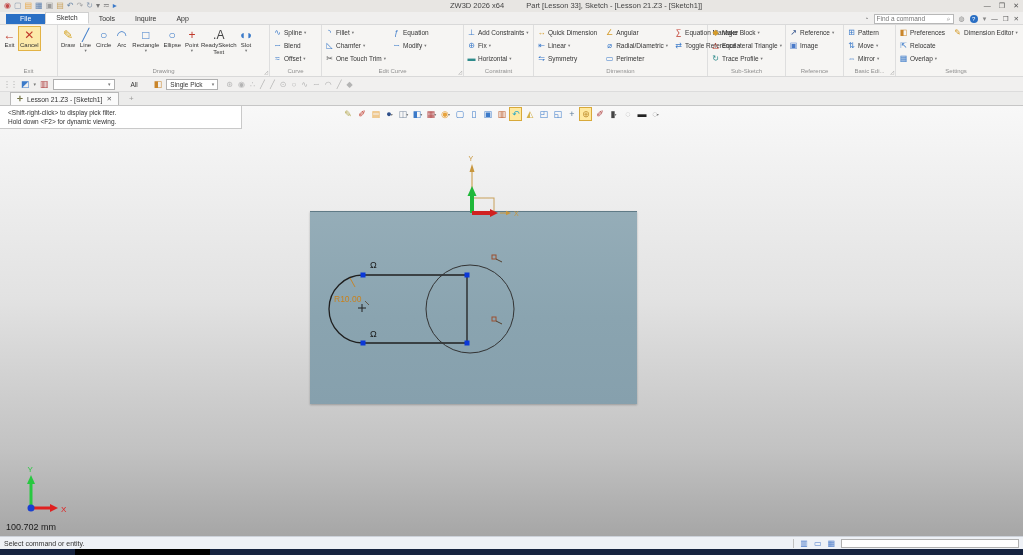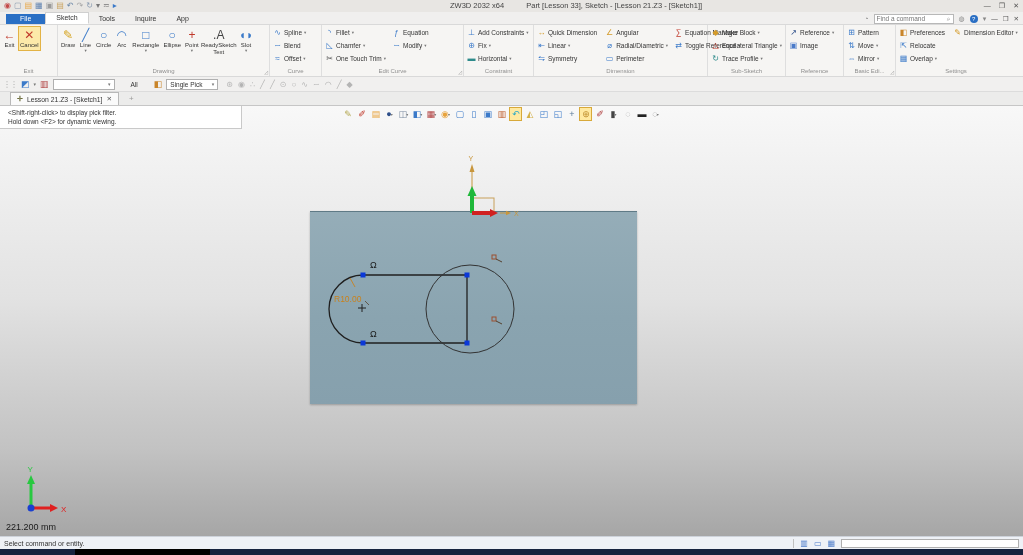--- a/index.html
+++ b/index.html
@@ -120,21 +120,21 @@
 
       <span class="qicon" style="color: rgb(138, 155, 176);">↻</span>
 
       <span class="qicon" style="color: rgb(119, 119, 119);">▾</span>
 
       <span class="qicon" style="color: rgb(119, 119, 119);">≂</span>
 
       <span class="qicon" style="color: rgb(59, 122, 201);">▸</span>
     </div>
   <div class="win-title">
-    <span>ZW3D 2032 x64</span>
+    <span>ZW3D 2026 x64</span>
     <span>Part [Lesson 33],  Sketch - [Lesson 21.Z3 - [Sketch1]]</span>
   </div>
   <div class="win-controls">
     <span>—</span>
     <span>❐</span>
     <span>✕</span>
   </div>
 </div>
 
 <div class="tabrow">
@@ -700,21 +700,21 @@
       <line x1="31" y1="402" x2="31" y2="378" stroke="#28c840" stroke-width="3"></line>
       <polygon points="31,369 27,378 35,378" fill="#28c840"></polygon>
       <text x="27.5" y="366" font-size="8" fill="#28c840">Y</text>
       <line x1="31" y1="402" x2="50" y2="402" stroke="#e02020" stroke-width="3"></line>
       <polygon points="58,402 50,398 50,406" fill="#e02020"></polygon>
       <text x="61" y="405.5" font-size="8" fill="#e02020">X</text>
       <circle cx="31" cy="402" r="3.5" fill="#1a3fd0"></circle>
     </g>
   </svg>
 
-  <div class="measure">221.200 mm</div>
+  <div class="measure">100.702 mm</div>
 </div>
 
 <div class="statusbar">
   <span>Select command or entity.</span>
   <div class="status-right">
     <div class="status-sep"></div>
     <div style="display:flex;gap:6px">
 
         <span class="sicon">▥</span>
 

